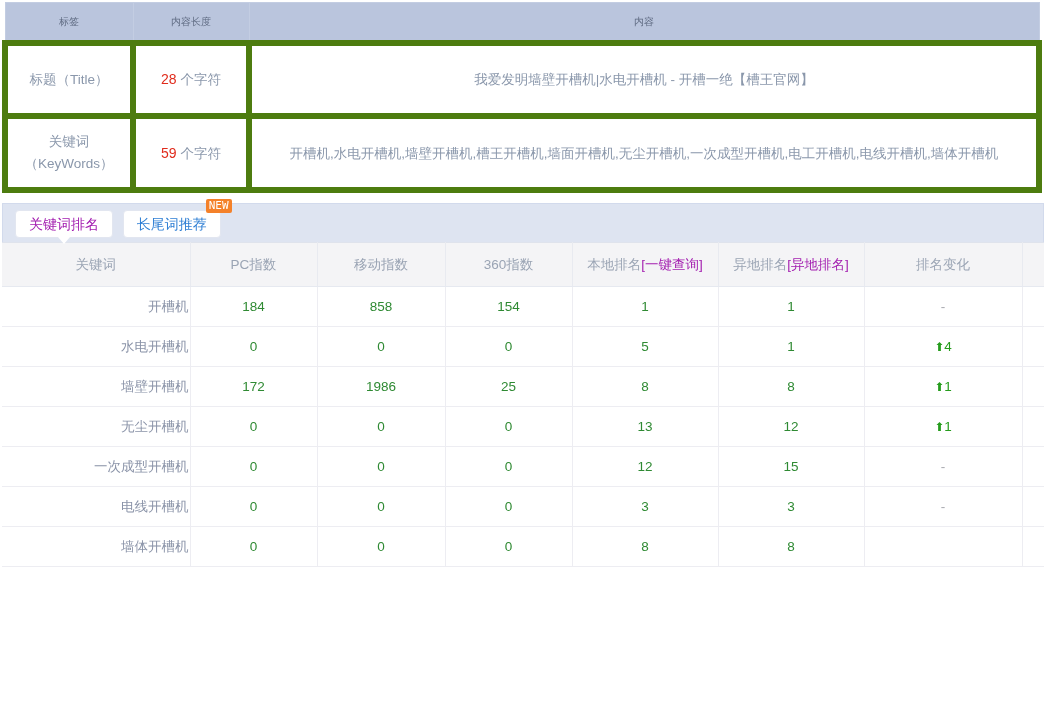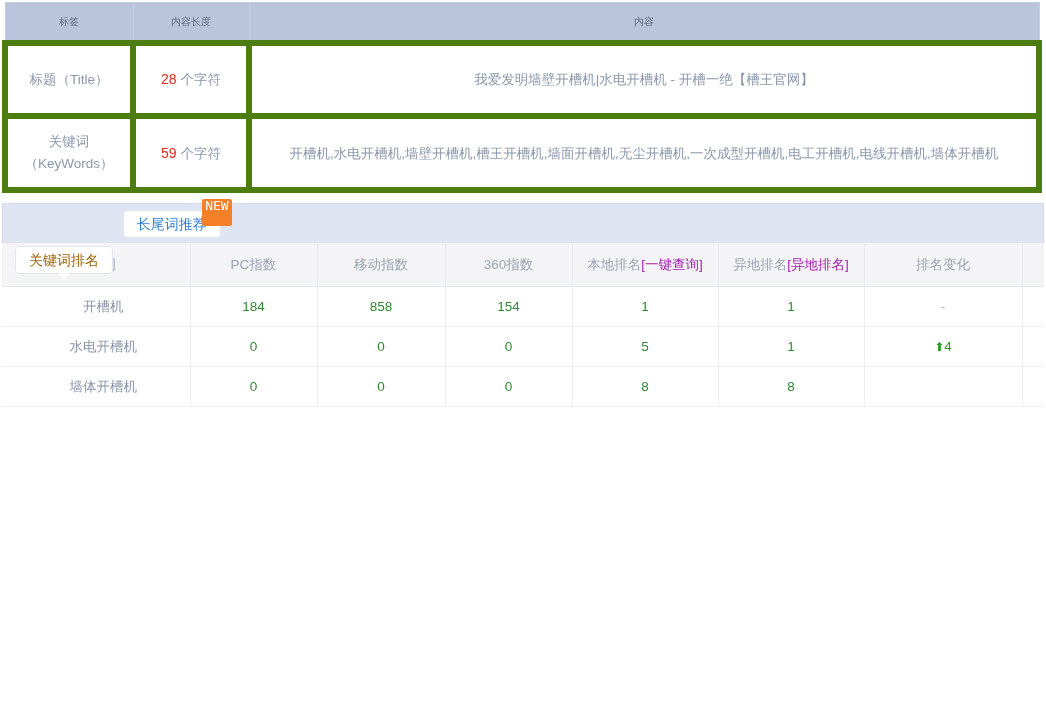--- a/index.html
+++ b/index.html
@@ -81,43 +81,42 @@
     height: 26px;
     line-height: 26px;
     padding: 0 13px;
     margin-right: 6px;
     font-size: 14px;
     color: #2f7fd4;
     cursor: pointer;
     vertical-align: top;
   }
   .tab.active {
-    color: #a16207;
-    margin-top: 36px;
+    color: #a21caf;
   }
   .tab.active::after {
     content: "";
     position: absolute;
     left: 50%;
     margin-left: -6px;
     bottom: -7px;
     width: 0; height: 0;
     border-left: 6px solid transparent;
     border-right: 6px solid transparent;
     border-top: 7px solid #ffffff;
   }
   .new-badge {
     position: absolute;
     top: -12px;
     right: -12px;
     background: #f4812a;
     color: #ffffff;
-    font-size: 13px;
+    font-size: 11px;
     line-height: 13px;
-    height: 27px;
+    height: 14px;
     padding: 0 3px;
     border-radius: 2px;
     letter-spacing: 0px;
     font-family: "DejaVu Sans Mono", monospace;
   }
 
   
   .rank-table {
     width: 1042px;
     border-collapse: collapse;
@@ -140,21 +139,21 @@
   .rank-table td {
     height: 37px;
     border-right: 1px solid #ededf2;
     border-bottom: 1px solid #ededf2;
     text-align: center;
     vertical-align: middle;
     font-size: 13.5px;
     color: #2f8a33;
   }
   .rank-table td.kw {
-    text-align: center;
+    text-align: right;
     padding-left: 16px;
     color: #8a93a8;
   }
   .hdr-hl { color: #a21caf; }
   .chg-up { color: #269c1d; white-space: nowrap; }
   .chg-arrow { font-size: 12px; }
   .chg-flat { color: #a9aab0; }
 </style>
 </head>
 <body>
@@ -255,26 +254,74 @@
         <td>0</td>
         <td>0</td>
         <td>5</td>
         <td>1</td>
         <td>
           <span class="chg-up"><span class="chg-arrow">⬆</span><span>4</span></span>
         </td>
         <td class="last-col"></td>
       </tr>
 
-
-
-
-
-
-
+      <tr>
+        <td class="kw">墙壁开槽机</td>
+        <td>172</td>
+        <td>1986</td>
+        <td>25</td>
+        <td>8</td>
+        <td>8</td>
+        <td>
+          <span class="chg-up"><span class="chg-arrow">⬆</span><span>1</span></span>
+        </td>
+        <td class="last-col"></td>
+      </tr>
+
+
+
+      <tr>
+        <td class="kw">无尘开槽机</td>
+        <td>0</td>
+        <td>0</td>
+        <td>0</td>
+        <td>13</td>
+        <td>12</td>
+        <td>
+          <span class="chg-up"><span class="chg-arrow">⬆</span><span>1</span></span>
+        </td>
+        <td class="last-col"></td>
+      </tr>
+
+      <tr>
+        <td class="kw">一次成型开槽机</td>
+        <td>0</td>
+        <td>0</td>
+        <td>0</td>
+        <td>12</td>
+        <td>15</td>
+        <td>
+          <span class="chg-flat">-</span>
+        </td>
+        <td class="last-col"></td>
+      </tr>
+
+
+      <tr>
+        <td class="kw">电线开槽机</td>
+        <td>0</td>
+        <td>0</td>
+        <td>0</td>
+        <td>3</td>
+        <td>3</td>
+        <td>
+          <span class="chg-flat">-</span>
+        </td>
+        <td class="last-col"></td>
+      </tr>
 
       <tr>
         <td class="kw">墙体开槽机</td>
         <td>0</td>
         <td>0</td>
         <td>0</td>
         <td>8</td>
         <td>8</td>
         <td>
           

